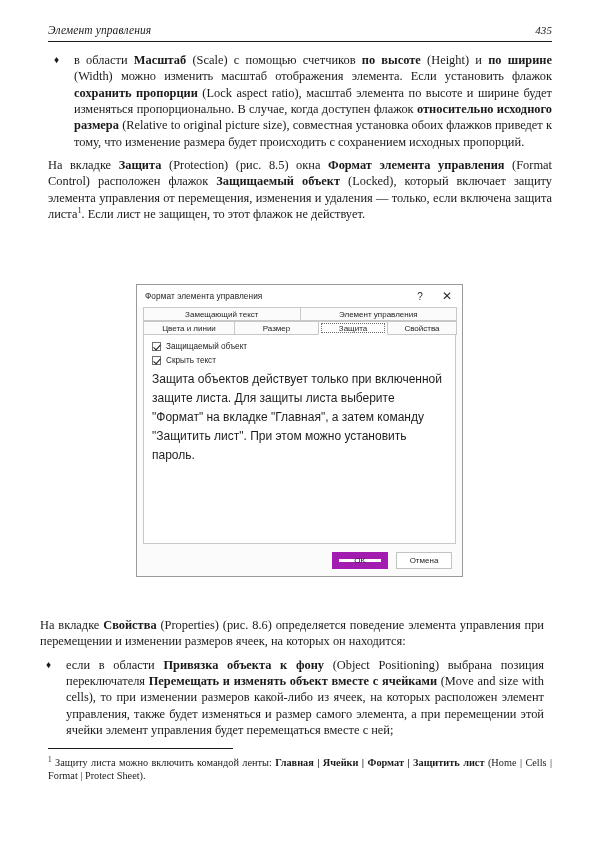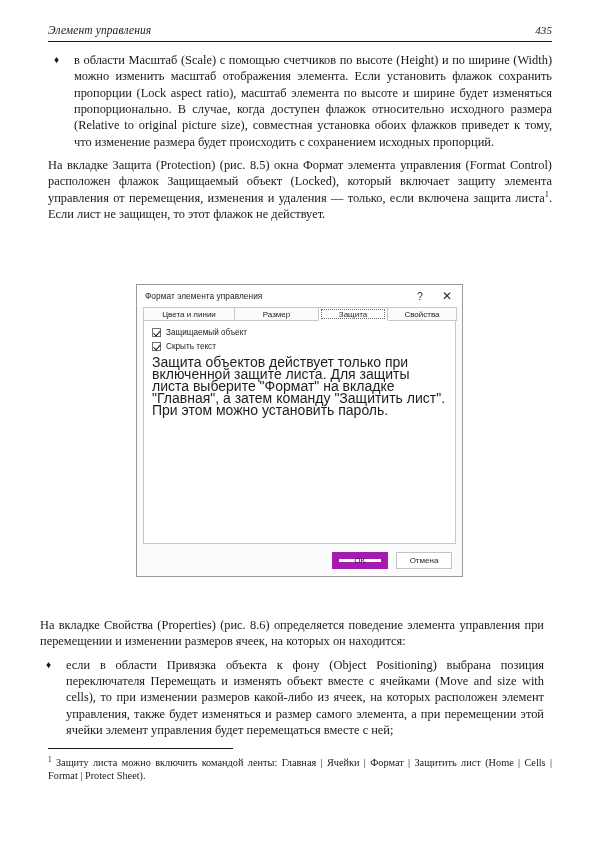--- a/index.html
+++ b/index.html
@@ -70,21 +70,21 @@
     font-size: 12.4px;
     line-height: 16.35px;
     text-align: justify;
   }
   ul.bullets li .bul {
     position: absolute;
     left: 6px; top: 0px;
     font-size: 10px;
     line-height: 16.35px;
   }
-  b, .b { font-weight: 400; }
+  b, .b { font-weight: 700; }
   sup.fn {
     font-size: 8.4px;
     vertical-align: super;
     line-height: 0;
   }
 
   
   .dialog-wrap {
     position: absolute;
     left: 136px; top: 284px;
@@ -194,22 +194,22 @@
     content: "";
     position: absolute;
     left: 2px; top: 0px;
     width: 3px; height: 6px;
     border: solid #1d1d1d;
     border-width: 0 1px 1px 0;
     transform: rotate(42deg);
   }
   .cblabel { font-size: 8.2px; }
   .desc {
-    font-size: 14px;
-    line-height: 12px;
+    font-size: 12px;
+    line-height: 19px;
     margin-top: 2px;
     color: #1d1d1d;
   }
 
   .buttonbar {
     flex: 0 0 auto;
     height: 32px;
     display: flex;
     align-items: center;
     justify-content: flex-end;
@@ -296,20 +296,28 @@
   <div class="dialog-wrap">
     <div class="dialog">
 
       <div class="titlebar">
         <span class="dlg-title">Формат элемента управления</span>
         <span class="tb-btn">?</span>
         <span class="tb-btn close">✕</span>
       </div>
 
       <div class="tabs-area">
+        <div class="tabrow row1">
+          <div class="tab w-half">
+            <span>Замещающий текст</span>
+          </div>
+          <div class="tab w-half">
+            <span>Элемент управления</span>
+          </div>
+        </div>
         <div class="tabrow row2">
           <div class="tab t-colors">
             <span>Цвета и линии</span>
           </div>
           <div class="tab t-size">
             <span>Размер</span>
           </div>
           <div class="tab t-prot active">
             <span class="focusring"></span>
             <span>Защита</span>

